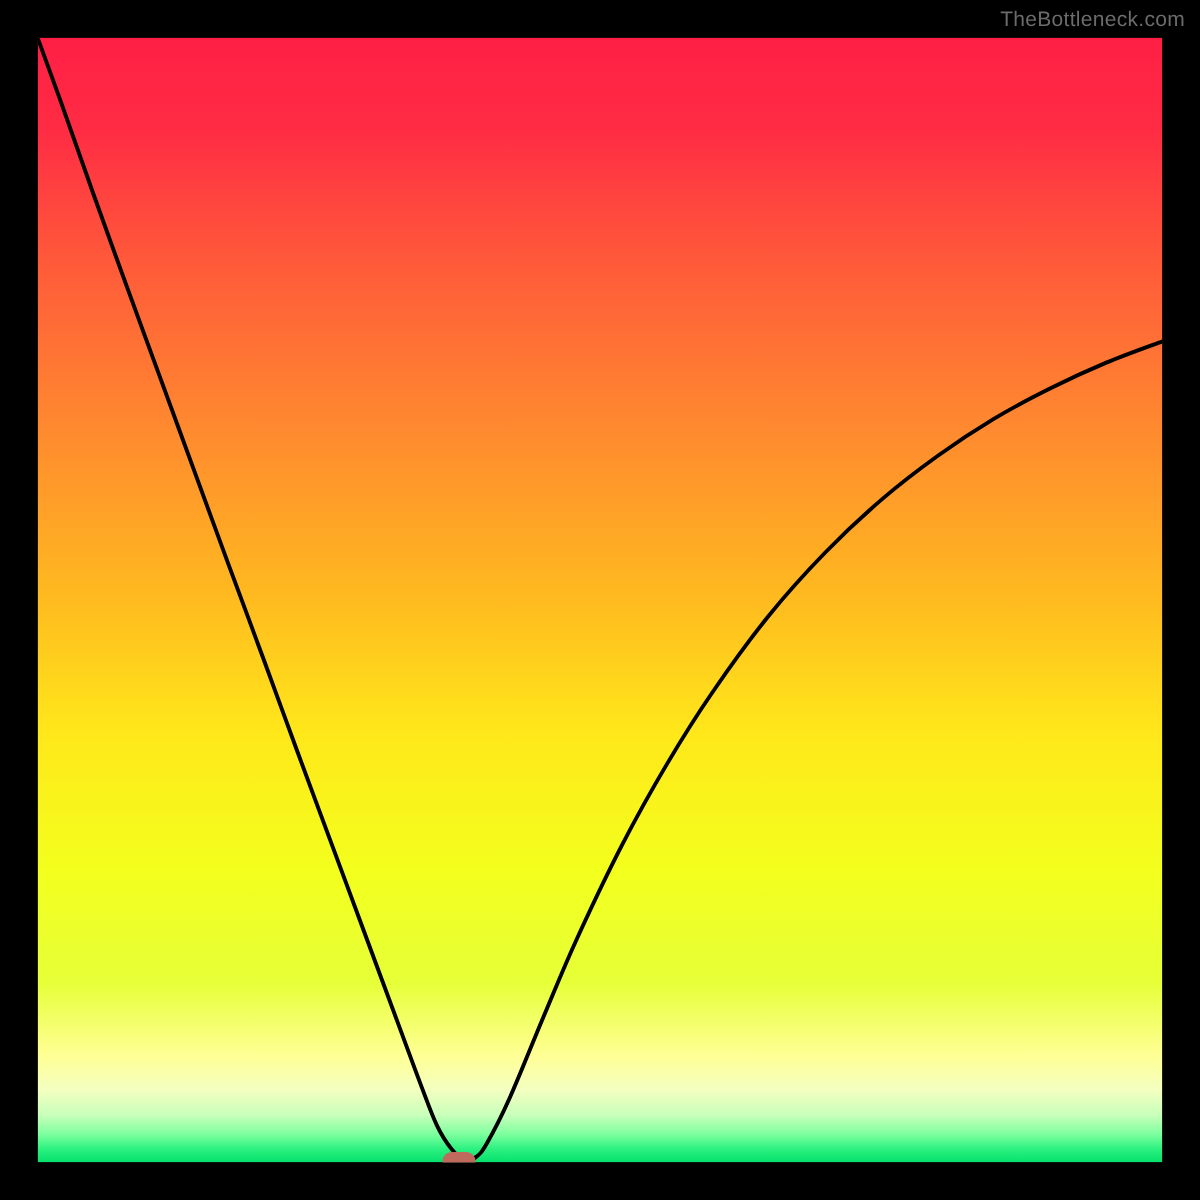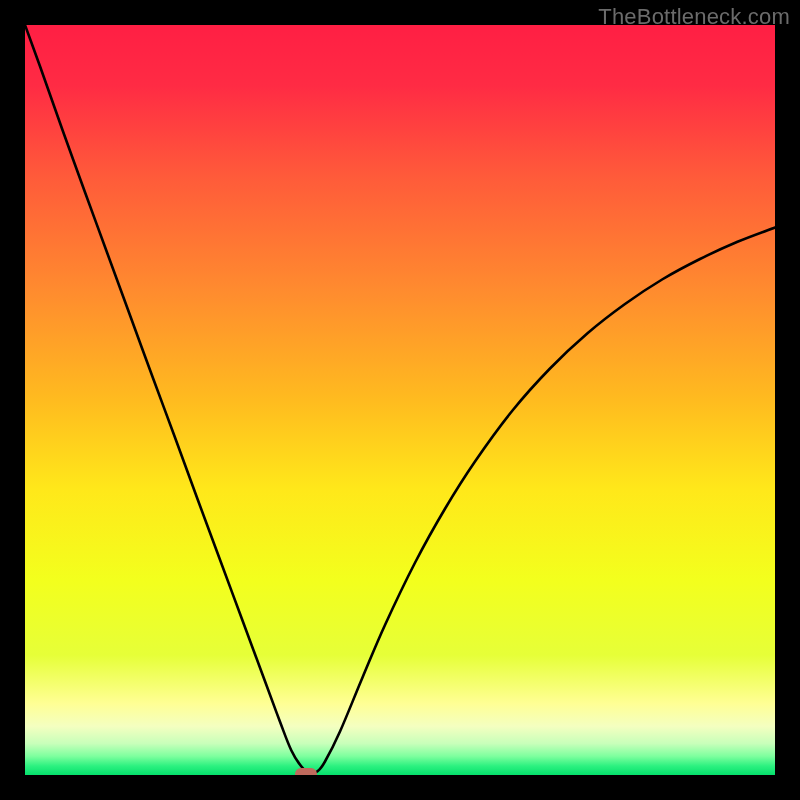--- a/index.html
+++ b/index.html
@@ -9,21 +9,21 @@
     width: 800px;
     height: 800px;
     background: #000;
   }
   .watermark {
     position: absolute;
     top: 4px;
     right: 10px;
     color: #6b6b6b;
     font-family: Arial, Helvetica, sans-serif;
-    font-size: 22px;
+    font-size: 14px;
     letter-spacing: 0.2px;
     z-index: 10;
   }
   .plot-area {
     position: absolute;
     left: 25px;
     top: 25px;
     width: 750px;
     height: 750px;
     overflow: hidden;

